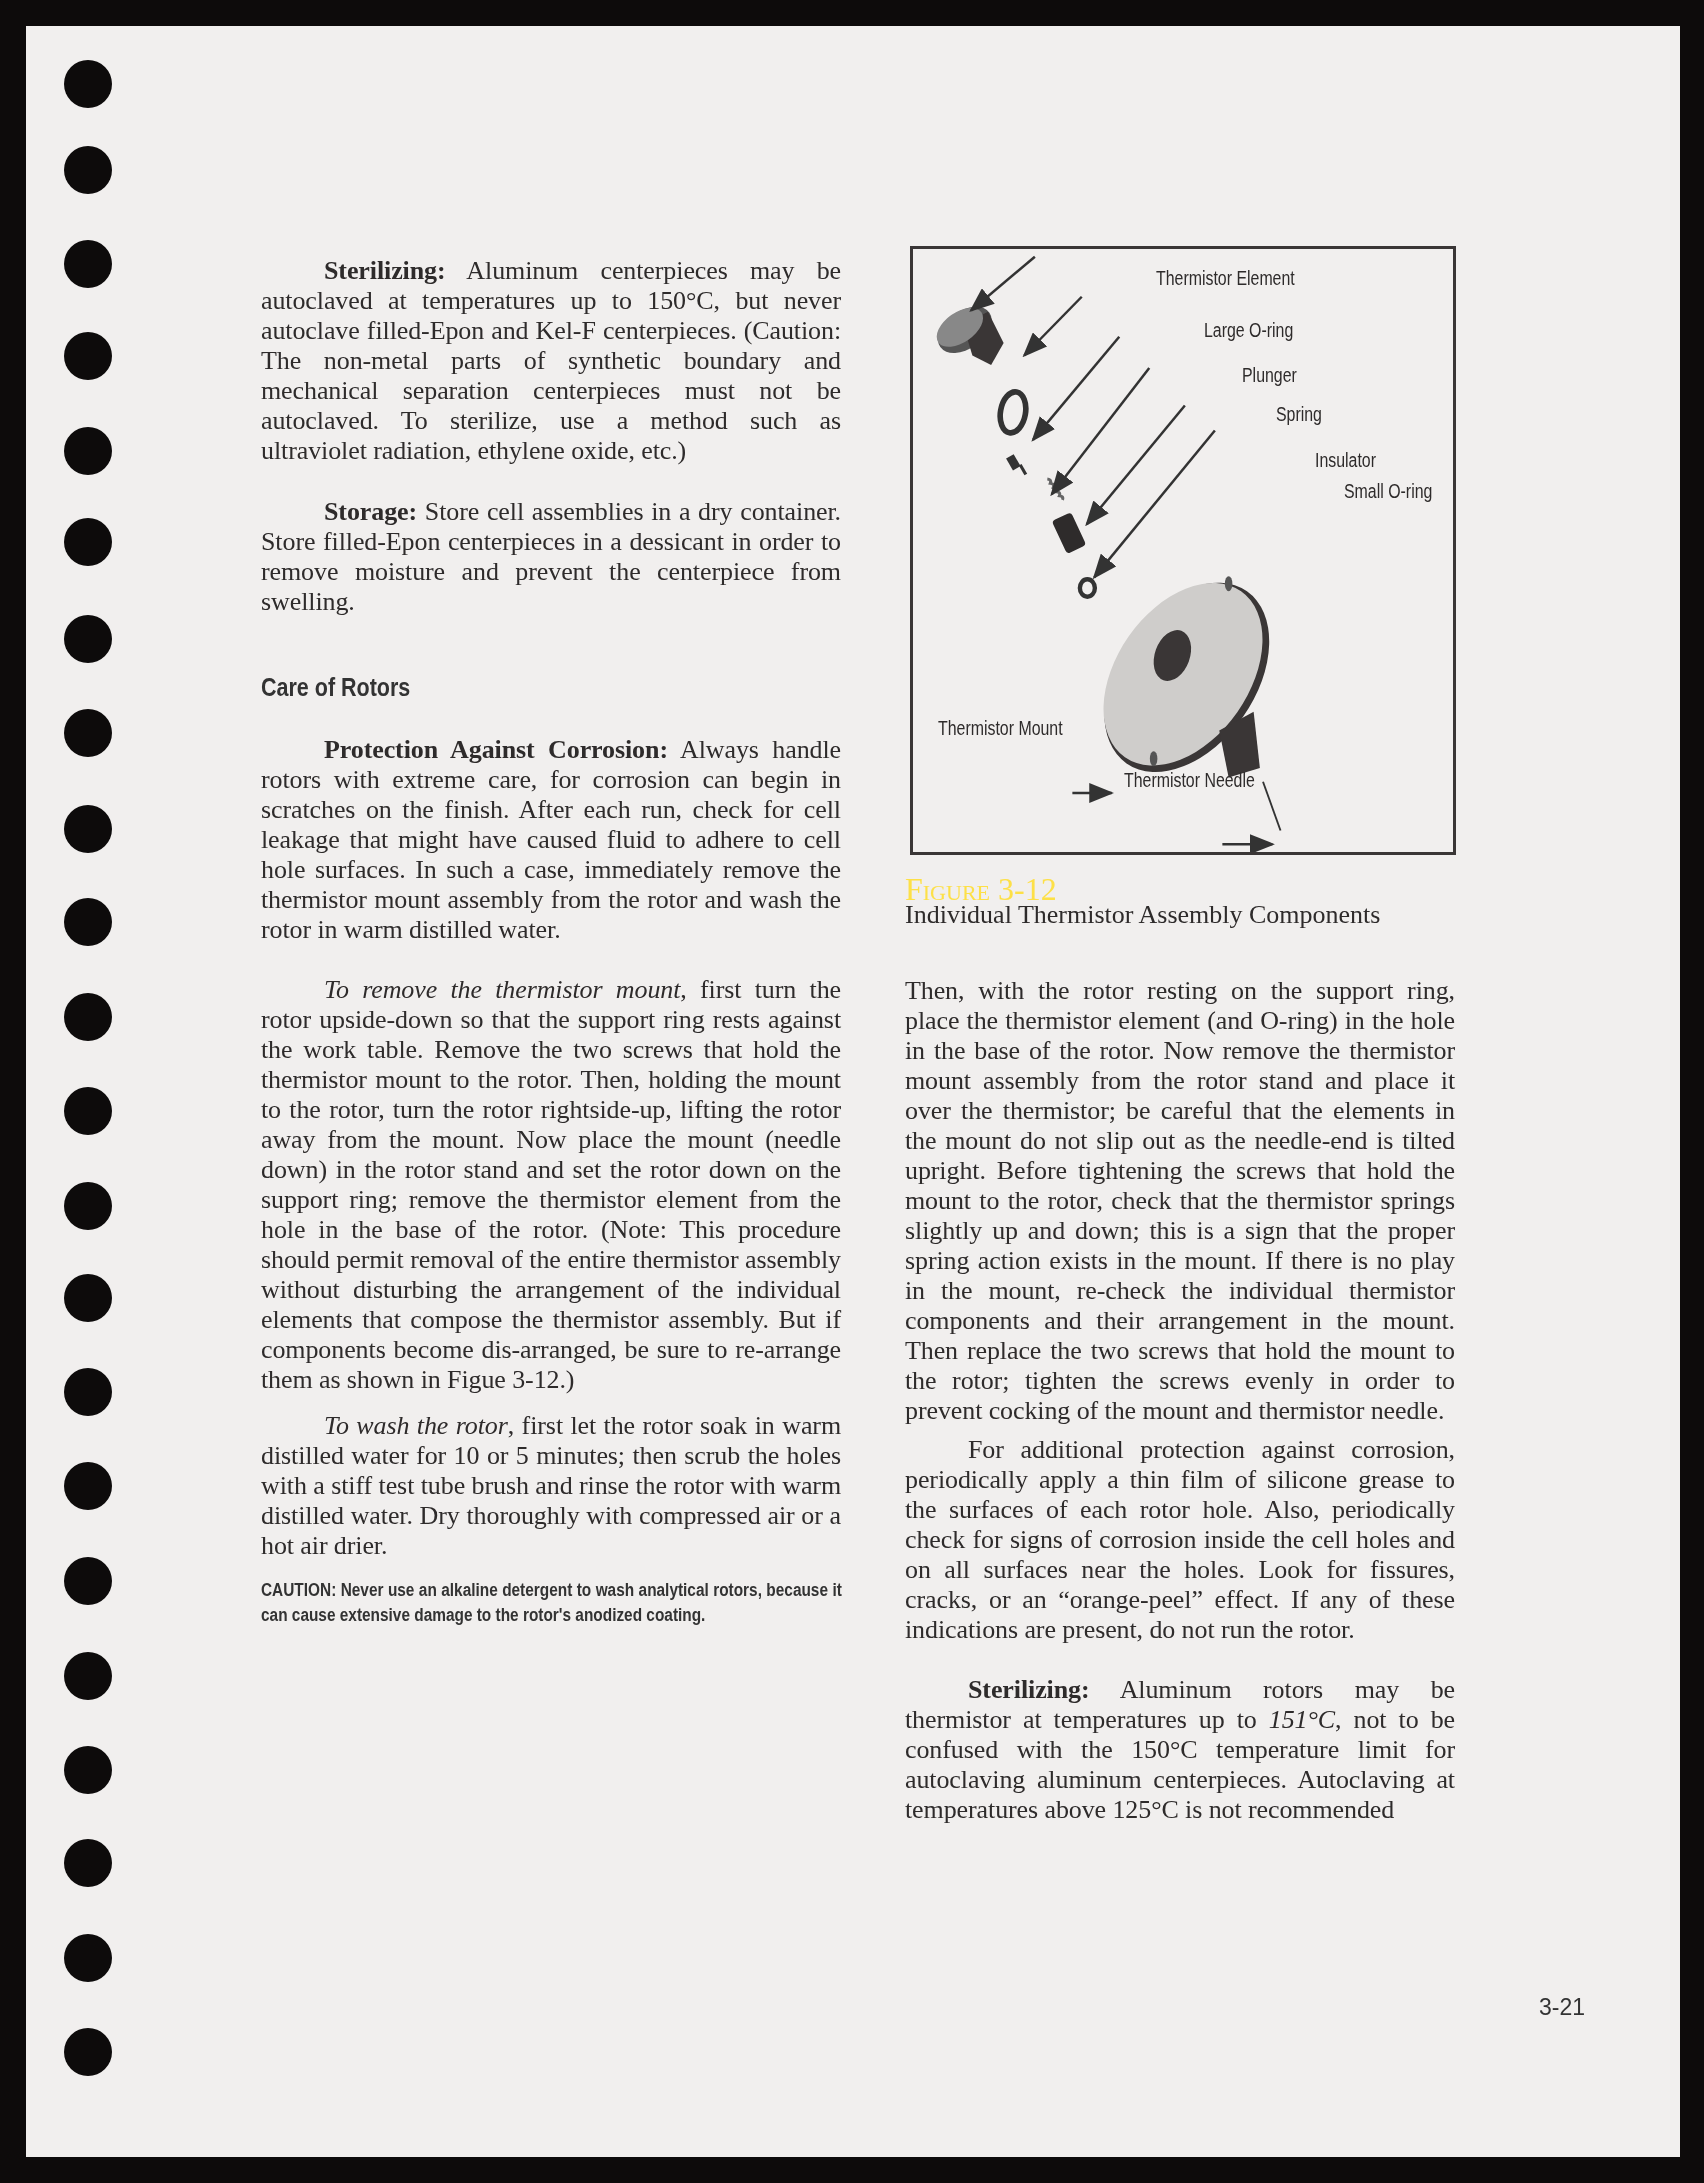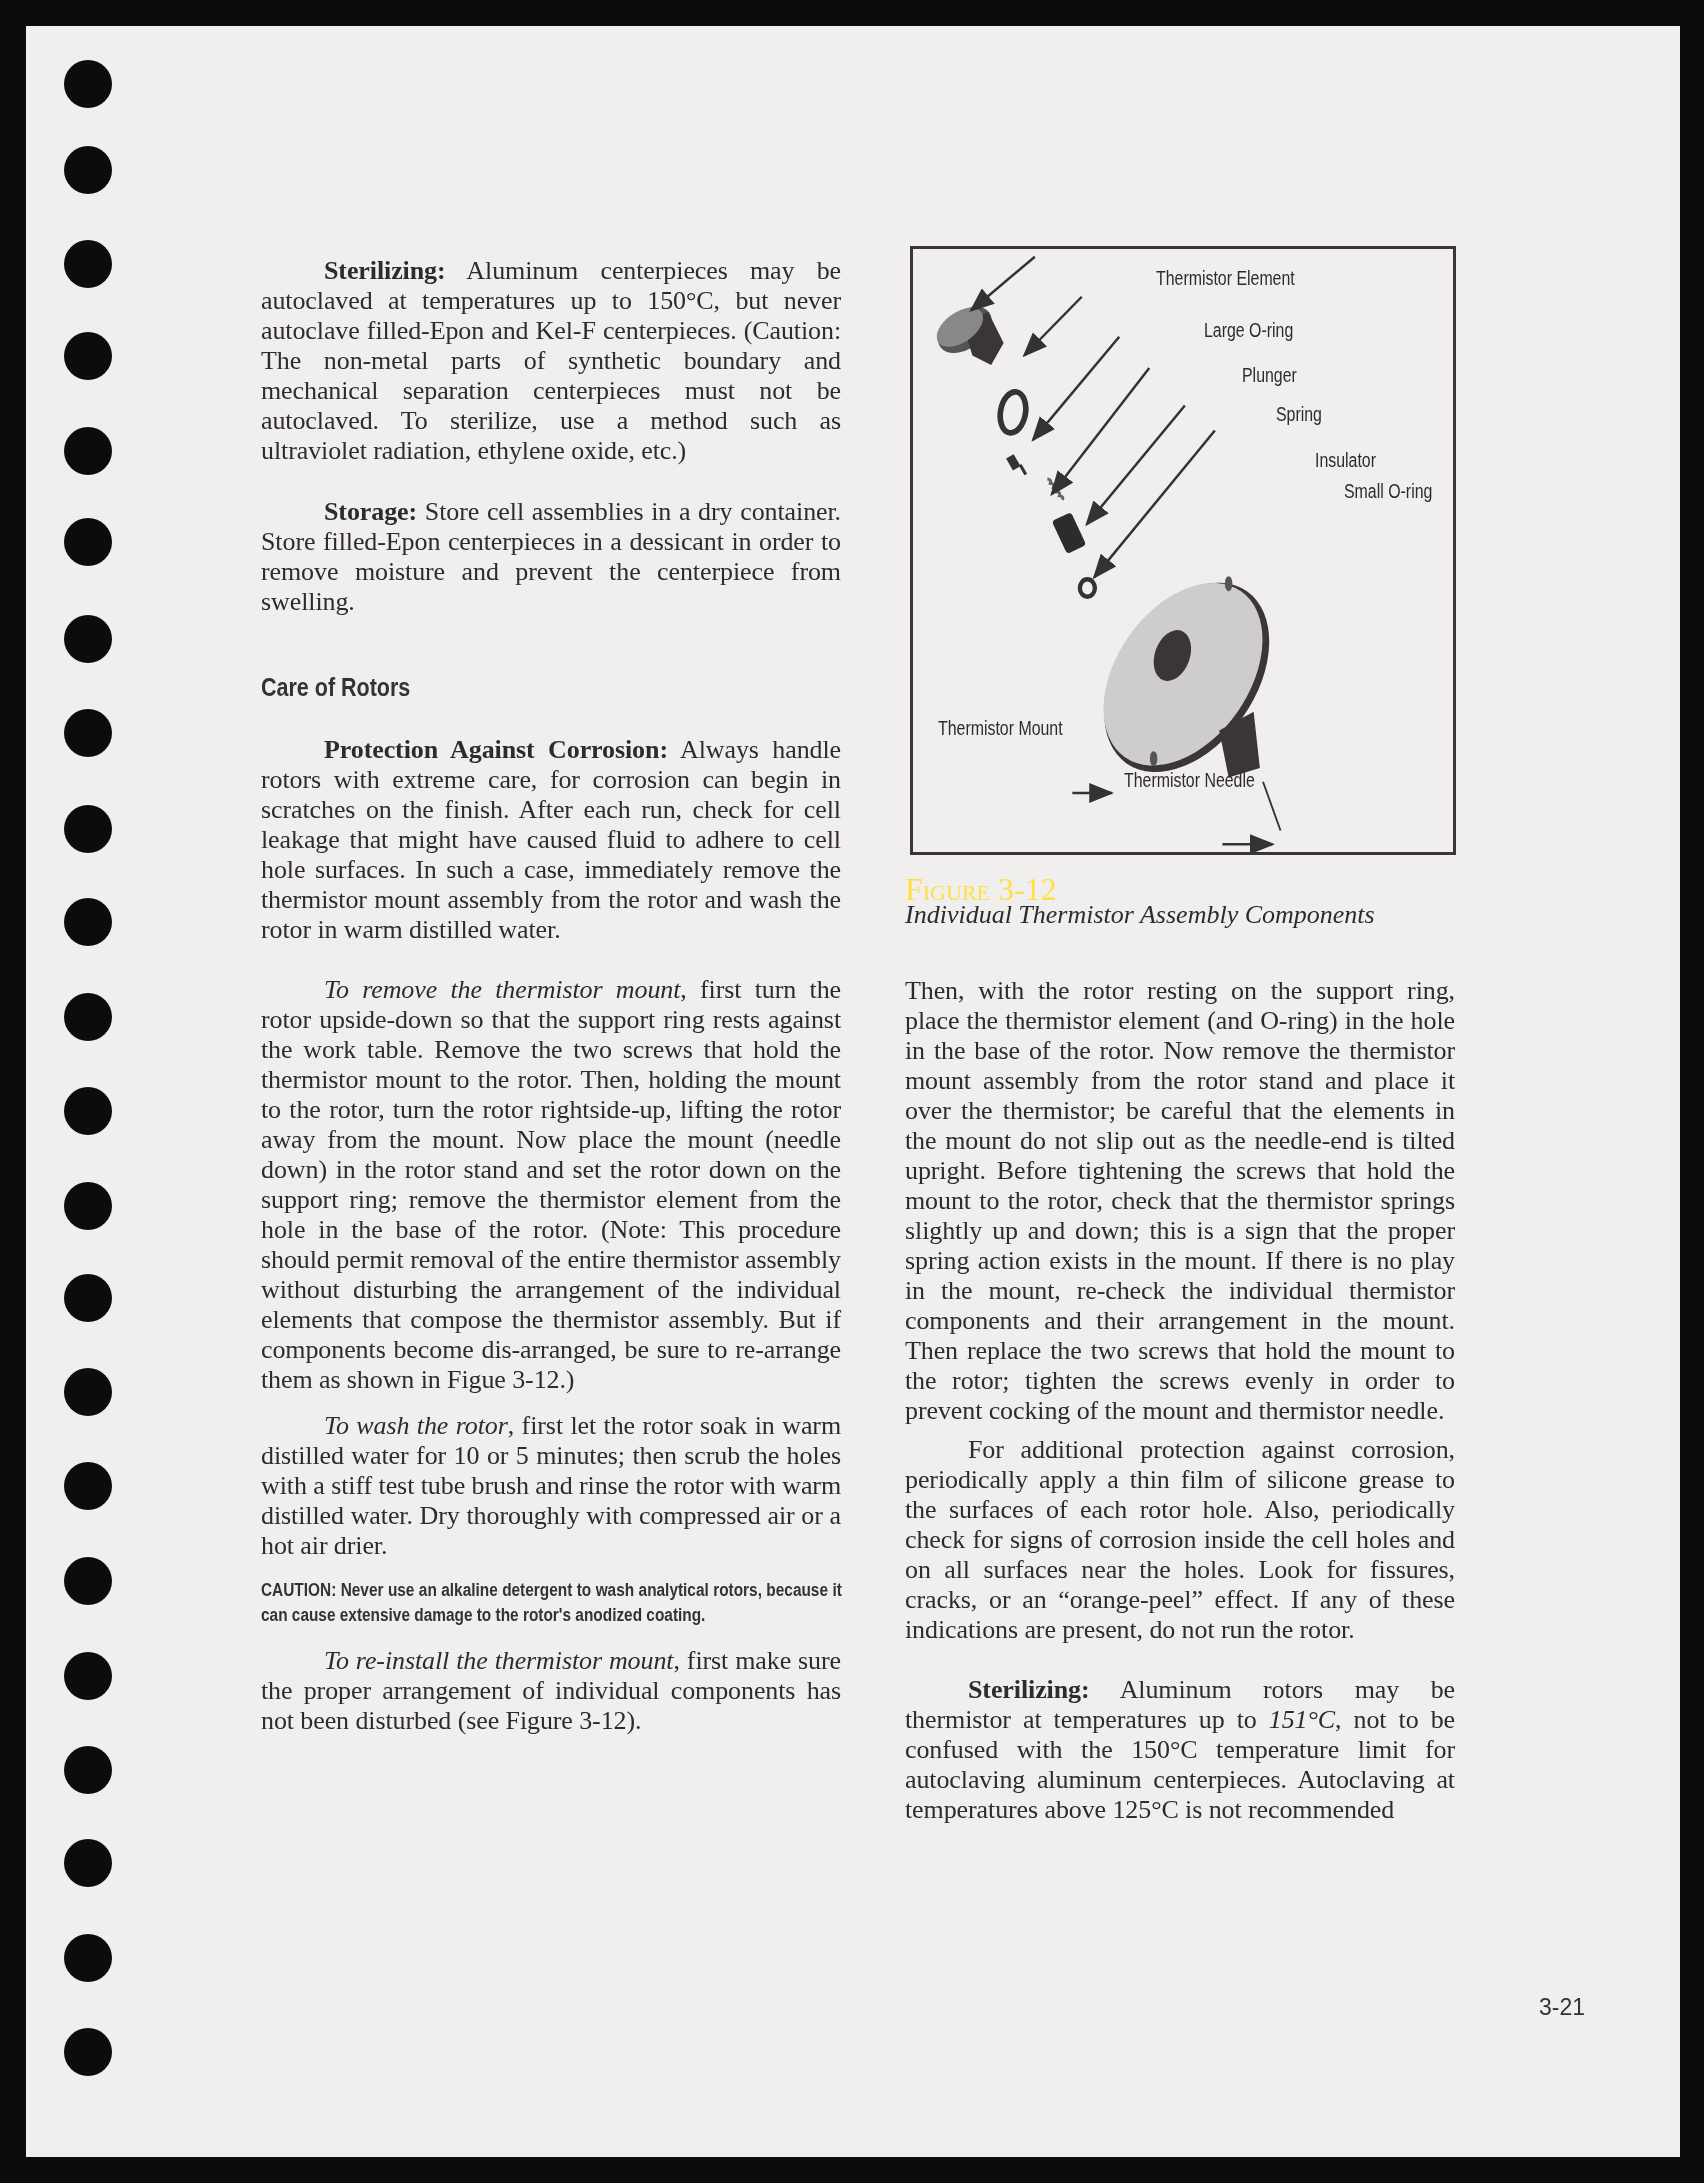--- a/index.html
+++ b/index.html
@@ -44,21 +44,21 @@
     position:absolute; font-family:"Liberation Sans","DejaVu Sans",sans-serif;
     font-size:19.4px; color:#2e2b2b; white-space:nowrap;
     transform:scaleX(0.82); transform-origin:left;
   }
   .fig-caption-num {
     position:absolute; left:905px; top:871px; font-family:"Liberation Serif",serif;
     font-size:32px; color:#fde047; font-variant:small-caps;
   }
   .fig-caption-title {
     position:absolute; left:905px; top:900px; font-family:"Liberation Serif",serif;
-    font-size:26px; font-style:italic; color:#2e2b2b;
+    font-size:26px; color:#2e2b2b;
   }
   .page-num {
     position:absolute; left:1539px; top:1994px; font-family:"Liberation Sans","DejaVu Sans",sans-serif;
     font-size:23px; color:#333;
   }
   .spacer { display:block; }
 </style>
 </head>
 <body>
 
@@ -97,21 +97,20 @@
   <h2 class="section">Care of Rotors</h2>
   <div class="spacer" style="height:32.5px"></div>
   <p class="body"><span class="lead-bold">Protection Against Corrosion:</span><span> Always handle rotors with extreme care, for corrosion can begin in scratches on the finish. After each run, check for cell leakage that might have caused fluid to adhere to cell hole surfaces. In such a case, immediately remove the thermistor mount assembly from the rotor and wash the rotor in warm distilled water.</span></p>
   <div class="spacer" style="height:30px"></div>
   <p class="body"><span class="ital">To remove the thermistor mount</span><span>, first turn the rotor upside-down so that the support ring rests against the work table. Remove the two screws that hold the thermistor mount to the rotor. Then, holding the mount to the rotor, turn the rotor rightside-up, lifting the rotor away from the mount. Now place the mount (needle down) in the rotor stand and set the rotor down on the support ring; remove the thermistor element from the hole in the base of the rotor. (Note: This procedure should permit removal of the entire thermistor assembly without disturbing the arrangement of the individual elements that compose the thermistor assembly. But if components become dis-arranged, be sure to re-arrange them as shown in Figue 3-12.)</span></p>
   <div class="spacer" style="height:16.3px"></div>
   <p class="body"><span class="ital">To wash the rotor</span><span>, first let the rotor soak in warm distilled water for 10 or 5 minutes; then scrub the holes with a stiff test tube brush and rinse the rotor with warm distilled water. Dry thoroughly with compressed air or a hot air drier.</span></p>
   <div class="spacer" style="height:17.5px"></div>
   <p class="caution">CAUTION: Never use an alkaline detergent to wash analytical rotors, because it can cause extensive damage to the rotor's anodized coating.</p>
   <div class="spacer" style="height:19px"></div>
-  <p class="body"><span class="ital">To re-install the thermistor mount</span><span>, first make sure the proper arrangement of individual components has not been disturbed (see Figure 3-12).</span></p>
 </div>
 
 <div class="fig-box">
   <svg width="540" height="603" viewBox="0 0 864 964" style="position:absolute;left:0;top:0">
     <defs>
       <marker id="ah" markerWidth="10" markerHeight="8" refX="9" refY="4" orient="auto">
         <path d="M0,0 L10,4 L0,8 Z" fill="#333"></path>
       </marker>
     </defs>
 

